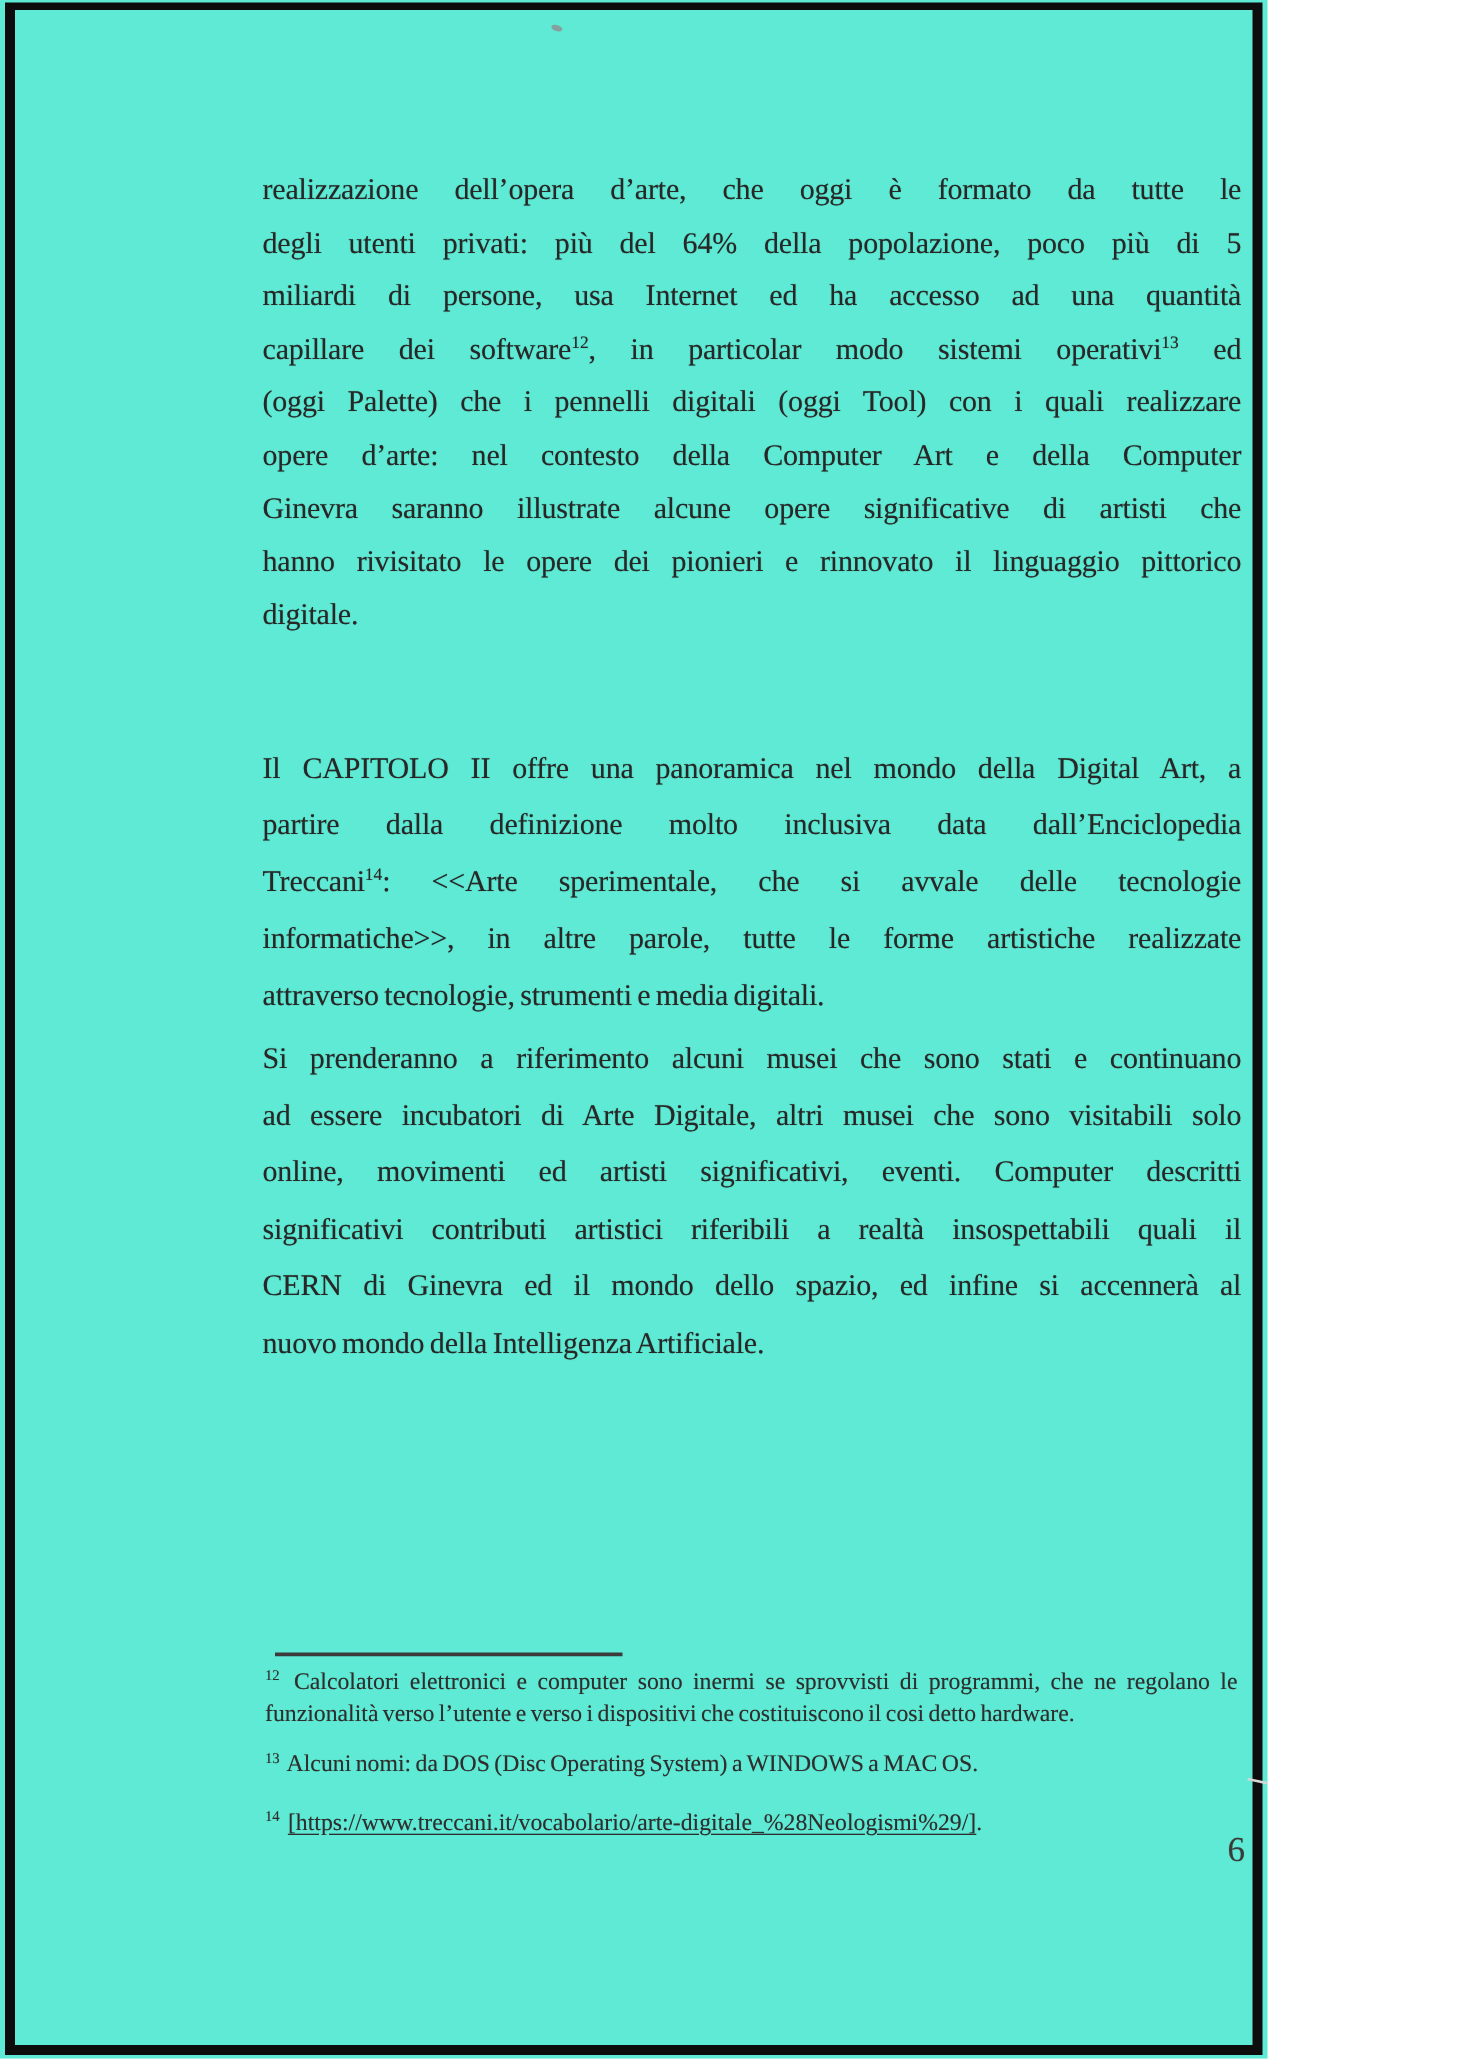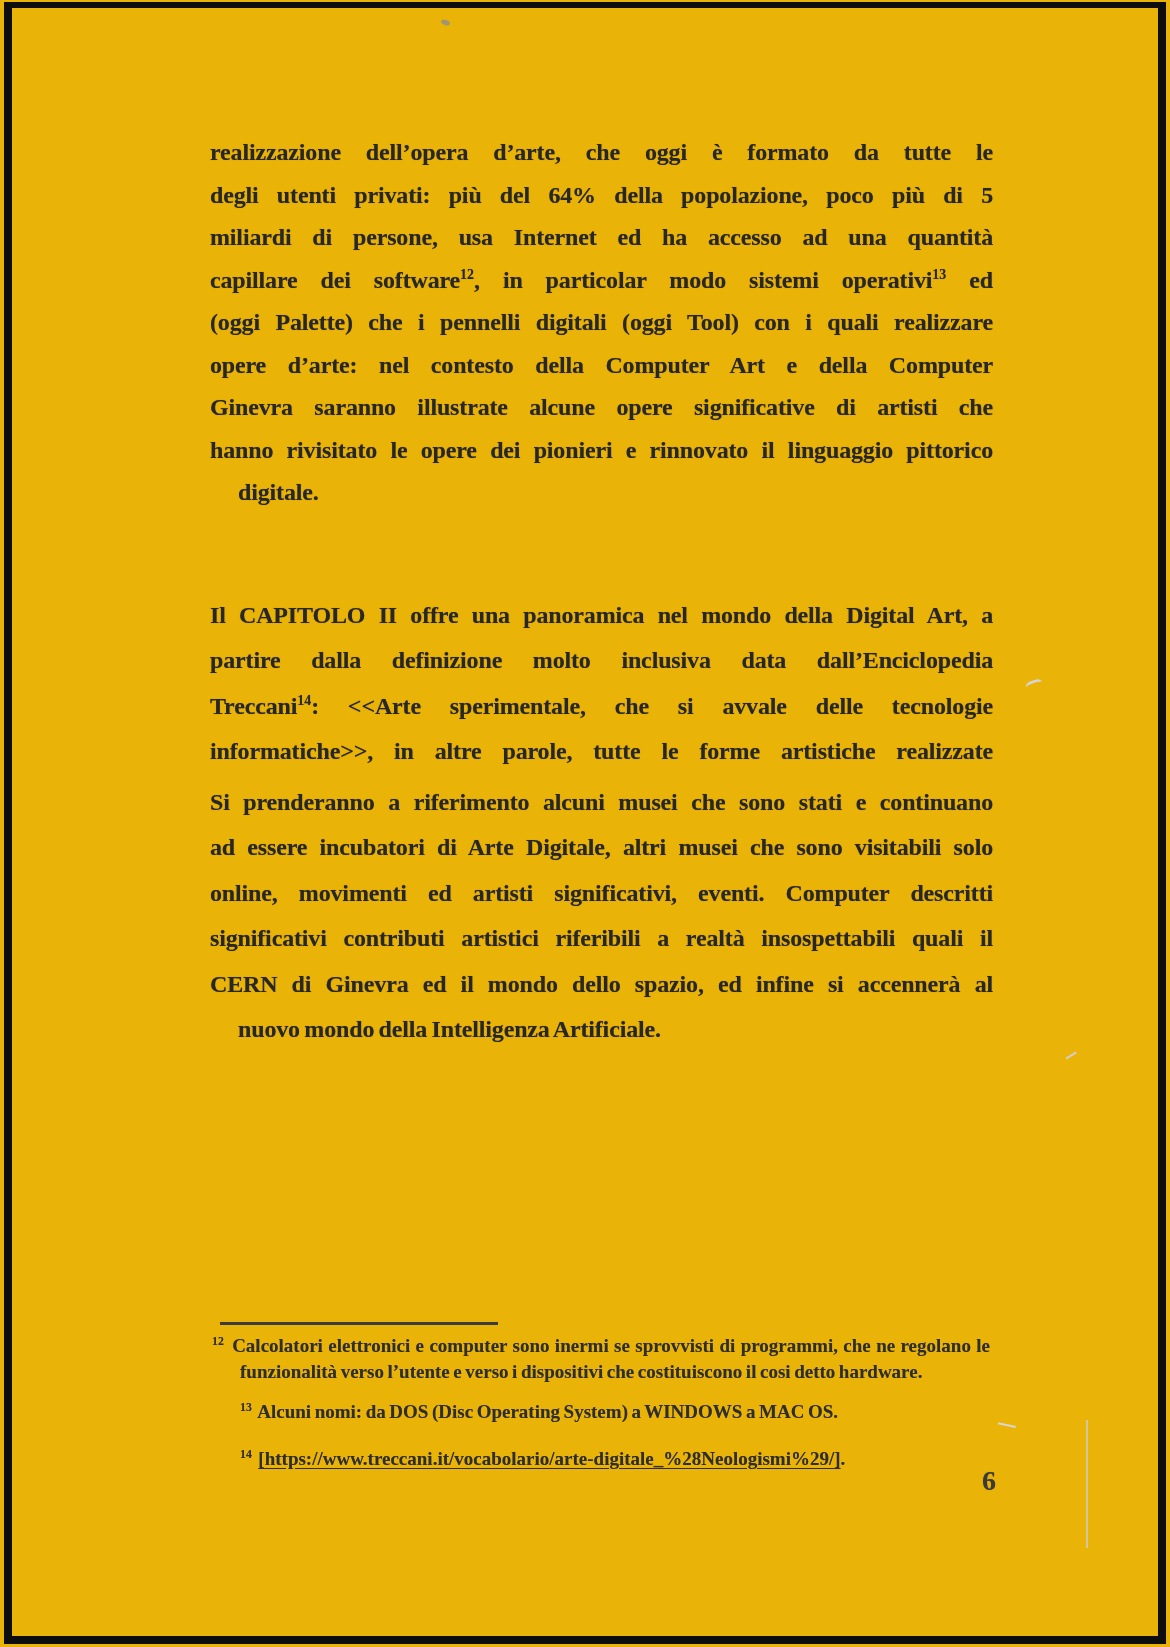--- a/index.html
+++ b/index.html
@@ -1,23 +1,22 @@
 <!DOCTYPE html>
 <html><head>
 <meta charset="utf-8">
 <style>
   html,body{margin:0;padding:0;background:#ffffff;}
   .page{
     position:relative;
-    width:1170px;height:1647px;
-    background:#eab308;
+    width:1014px;height:1647px;
+    background:#5eead4;
     font-family:"Liberation Serif","DejaVu Serif",serif;
     color:#2a2a2a;
     overflow:hidden;
-    font-weight:bold;
   }
   
   .frame{
     position:absolute;
     left:4px;top:2px;right:4px;bottom:3px;
     border:solid #0d0d0d;
     border-width:6px 8px 8px 8px;
     pointer-events:none;
   }
   
@@ -30,21 +29,20 @@
     color:#272727;
     text-shadow:0 0 0.8px rgba(40,40,40,0.45);
   }
   .line{
     text-align:justify;
     text-align-last:justify;
     -moz-text-align-last:justify;
   }
   .line.last{
     text-align-last:left;
-    margin-left:28px;
     -moz-text-align-last:left;
   }
   .para-p1 .line{line-height:42.5px;}
   .para-p2 .line,.para-p3 .line{line-height:45.5px;}
   .para-p2{margin-top:79px;}
   .para-p3{margin-top:5px;}
   .body-text sup{
     font-size:0.58em;
     vertical-align:super;
     line-height:0;
@@ -114,20 +112,21 @@
         <div class="line">opere d’arte: nel contesto della Computer Art e della Computer</div>
         <div class="line">Ginevra saranno illustrate alcune opere significative di artisti che</div>
         <div class="line">hanno rivisitato le opere dei pionieri e rinnovato il linguaggio pittorico</div>
         <div class="line last">digitale.</div>
       </div>
       <div class="para para-p2">
         <div class="line">Il CAPITOLO II offre una panoramica nel mondo della Digital Art, a</div>
         <div class="line">partire dalla definizione molto inclusiva data dall’Enciclopedia</div>
         <div class="line">Treccani<sup>14</sup>: &lt;&lt;Arte sperimentale, che si avvale delle tecnologie</div>
         <div class="line">informatiche&gt;&gt;, in altre parole, tutte le forme artistiche realizzate</div>
+        <div class="line last">attraverso tecnologie, strumenti e media digitali.</div>
       </div>
       <div class="para para-p3">
         <div class="line">Si prenderanno a riferimento alcuni musei che sono stati e continuano</div>
         <div class="line">ad essere incubatori di Arte Digitale, altri musei che sono visitabili solo</div>
         <div class="line">online, movimenti ed artisti significativi, eventi. Computer descritti</div>
         <div class="line">significativi contributi artistici riferibili a realtà insospettabili quali il</div>
         <div class="line">CERN di Ginevra ed il mondo dello spazio, ed infine si accennerà al</div>
         <div class="line last">nuovo mondo della Intelligenza Artificiale.</div>
       </div>
     </div>

